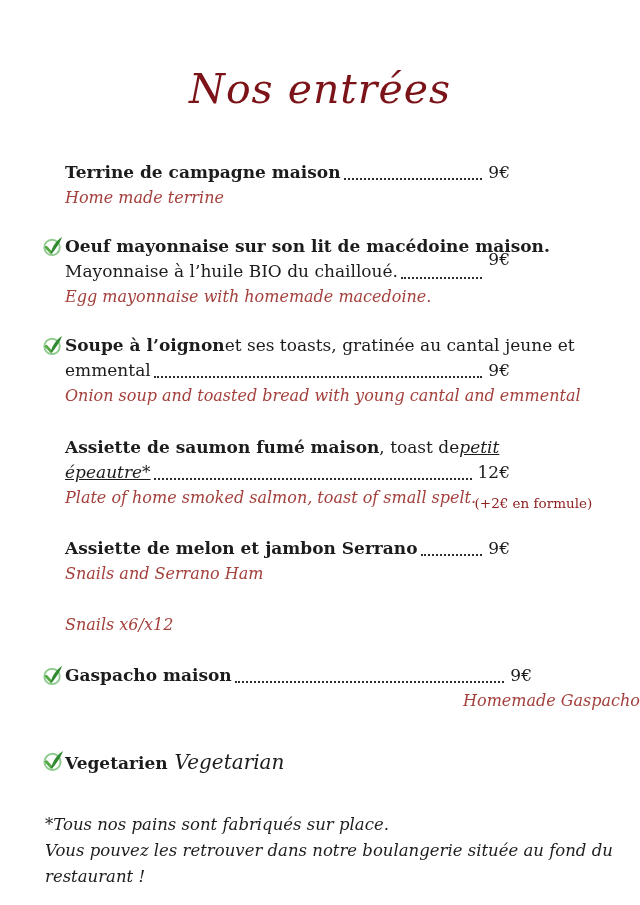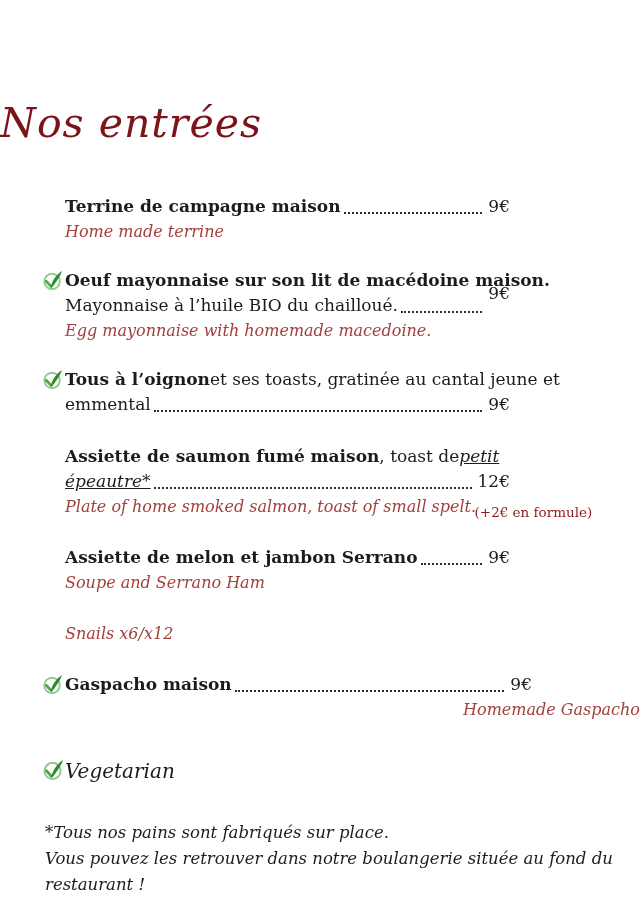--- a/index.html
+++ b/index.html
@@ -13,21 +13,21 @@
     --icon_arm:#55a845;
   }
   *{box-sizing:border-box;}
   html,body{margin:0;padding:0;background:#ffffff;}
   .page{
     width:640px;height:905px;background:#ffffff;overflow:hidden;
     font-family:"DejaVu Serif","Liberation Serif",serif;
     color:var(--text_color);position:relative;
   }
   .title{
-    margin:0;padding-top:96px;
+    margin:0;padding-top:62px;text-align:center;
     font-size:41px;line-height:54px;font-style:italic;font-weight:400;
     color:var(--title_color);letter-spacing:1px;
   }
   .menu{margin:44px 0 0 65px;font-size:17px;line-height:25px;}
   .b{font-weight:bold;white-space:nowrap;}
   .it{font-style:italic;text-decoration:underline;}
   .plain{white-space:nowrap;}
   .sub{color:var(--subtitle_color);font-style:italic;font-size:16px;}
   .row{display:flex;align-items:flex-end;}
   .rel{position:relative;}
@@ -95,28 +95,29 @@
 
     <div class="item mb27">
       <div class="row rel">
         <span class="veg-icon">
           <svg width="21" height="21" viewBox="0 0 24 24">
             <circle class="c" cx="11.5" cy="13" r="8.8"></circle>
             <path class="arm" d="M4.8 12.8 L10.3 18.7"></path>
             <path class="leaf" d="M9.8 19.6 C12 12 16 5.5 23 1.2 C20 9 15 15.5 11.3 19.9 Z"></path>
           </svg>
         </span>
-        <span class="b">Tous à l’oignon</span>
+        <span class="b">Soupe à l’oignon</span>
           <span class="plain"> et ses toasts, gratinée au cantal jeune et</span>
       </div>
       <div class="row w-default">
         <span class="plain">emmental</span>
         <span class="leader"></span>
         <span class="price">9€</span>
       </div>
+      <div class="sub">Onion soup and toasted bread with young cantal and emmental</div>
     </div>
 
     <div class="item mb26">
       <div class="row">
         <span class="b">Assiette de saumon fumé maison</span>
           <span class="plain">, toast de </span>
           <span class="it plain">petit</span>
       </div>
       <div class="row w-default">
         <span class="it plain">épeautre*</span>
@@ -128,21 +129,21 @@
       </div>
       <div class="sub">Plate of home smoked salmon, toast of small spelt.</div>
     </div>
 
     <div class="item mb26">
       <div class="row w-default">
         <span class="b">Assiette de melon et jambon Serrano</span>
         <span class="leader"></span>
         <span class="price">9€</span>
       </div>
-      <div class="sub">Soupe and Serrano Ham</div>
+      <div class="sub">Snails and Serrano Ham</div>
     </div>
 
     <div class="item mb26">
       <div class="sub">Snails x6/x12</div>
     </div>
 
     <div class="item mb0">
       <div class="row rel w-g">
         <span class="veg-icon">
           <svg width="21" height="21" viewBox="0 0 24 24">
@@ -159,20 +160,21 @@
     </div>
 
     <div class="legend">
       <span class="veg-icon">
         <svg width="22" height="22" viewBox="0 0 24 24">
           <circle class="c" cx="11.5" cy="13" r="8.8"></circle>
           <path class="arm" d="M4.8 12.8 L10.3 18.7"></path>
           <path class="leaf" d="M9.8 19.6 C12 12 16 5.5 23 1.2 C20 9 15 15.5 11.3 19.9 Z"></path>
         </svg>
       </span>
+      <span class="legend-fr">Vegetarien</span>
       <span class="legend-en">Vegetarian</span>
     </div>
 
   </div>
 
   <div class="footnotes">
     <div>*Tous nos pains sont fabriqués sur place.</div>
     <div>Vous pouvez les retrouver dans notre boulangerie située au fond du restaurant !</div>
   </div>
 

